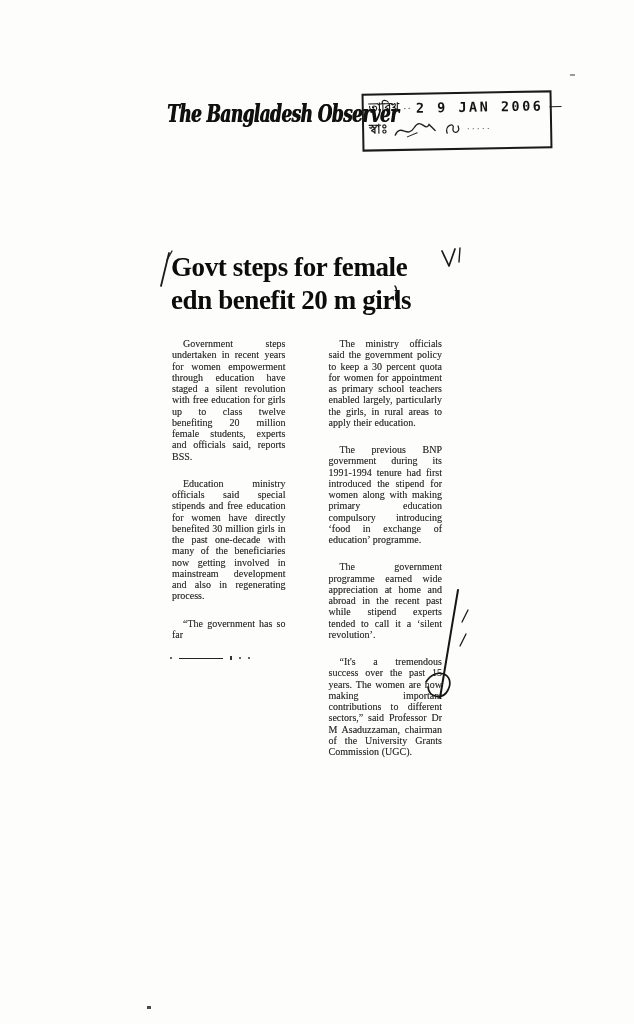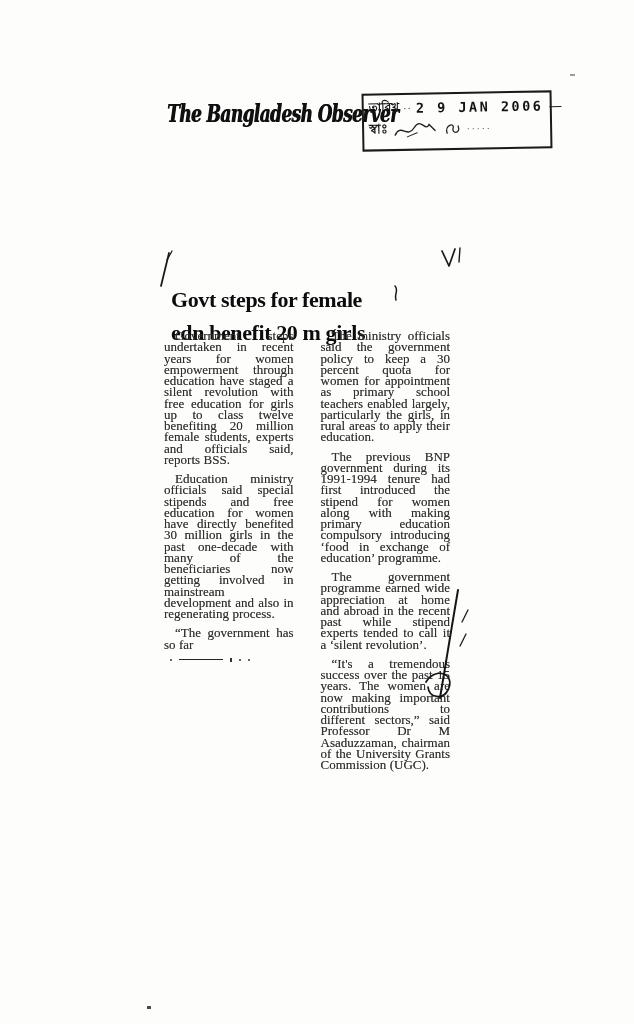--- a/index.html
+++ b/index.html
@@ -40,32 +40,32 @@
     color:#141414;white-space:nowrap;
   }
   .stamp-dash{font-size:12px;font-weight:bold;margin-left:2px;color:#1a1a1a;}
   .stamp-row2{margin-top:1px;display:flex;align-items:center;gap:5px;}
   .stamp-sign-label{font-size:13px;font-weight:bold;color:#181818;}
   .stamp-dots{font-size:9px;letter-spacing:2px;color:#2a2a2a;}
   
   .headline{
     position:absolute;left:171px;top:251px;width:292px;
     font-family:"Liberation Serif", serif;
-    font-weight:bold;font-size:22px;line-height:33px;
-    letter-spacing:-0.4px;color:#0c0c0c;margin-top:32px;
+    font-weight:bold;font-size:27px;line-height:33px;
+    letter-spacing:-0.4px;color:#0c0c0c;
   }
   
   .columns{
     position:absolute;left:156px;top:322px;width:302px;
     display:flex;gap:11px;
   }
   .col{width:145.5px;}
   .col p{
-    margin:8px;
-    font-size:13px;line-height:11.25px;
+    margin:16px;
+    font-size:10px;line-height:11.25px;
     text-align:justify;text-indent:11px;
     color:#303030;
     word-spacing:0.2px;
     text-shadow:0 0 0.45px rgba(40,40,40,0.55);
   }
   .col p.continuation{text-indent:0;}
   .col p.quote-para{margin-top:7px;}
   
   .end-mark{
     margin-top:4px;display:flex;align-items:center;gap:7px;

